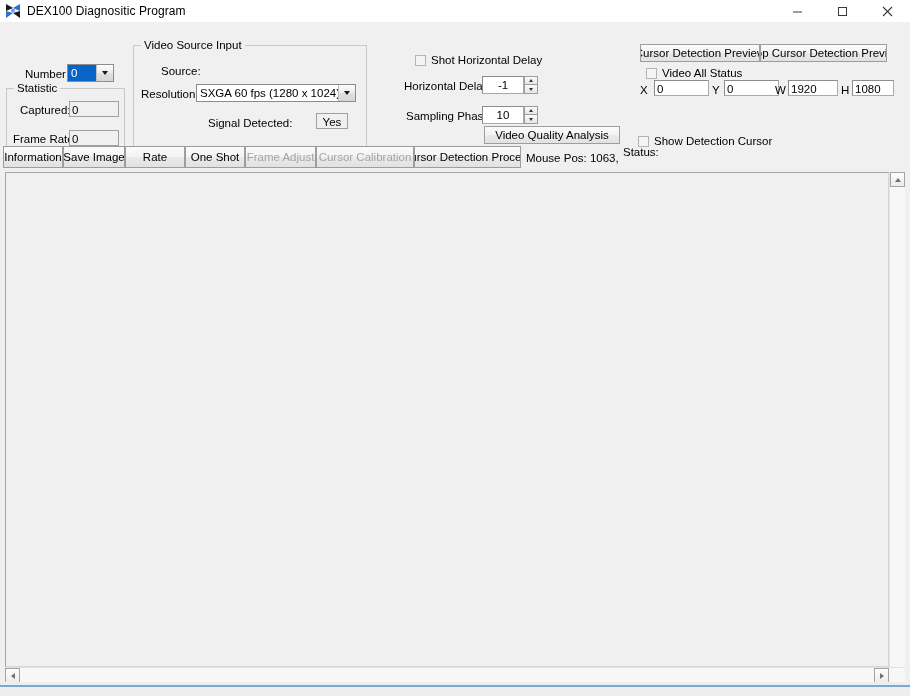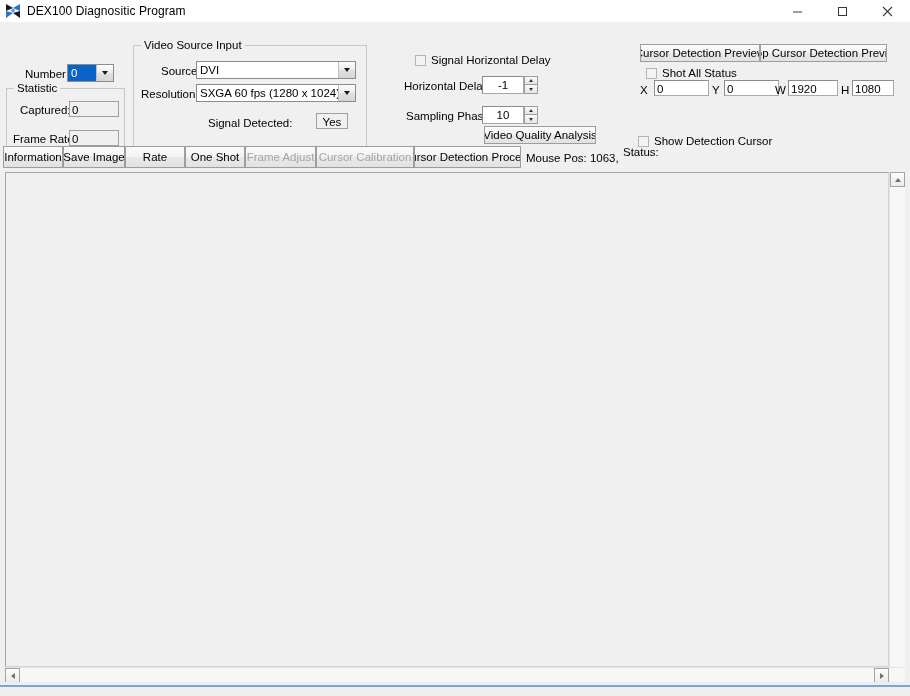--- a/index.html
+++ b/index.html
@@ -311,42 +311,36 @@
     <div class="lbl" style="position:absolute;left:13px;top:15px;">Captured:</div>
     <div class="textbox sunken-flat" style="position:absolute;left:62px;top:12px;width:50px;">0</div>
     <div class="lbl" style="position:absolute;left:6px;top:44px;">Frame Rate:</div>
     <div class="textbox sunken-flat" style="position:absolute;left:62px;top:41px;width:50px;">0</div>
   </div>
 
   <div class="groupbox" style="left:133px;top:23px;width:234px;height:111px;">
     <div class="gtitle">Video Source Input</div>
 
     <div class="lbl" style="position:absolute;left:27px;top:19px;">Source:</div>
-    <div class="combo" style="position:absolute;left:62px;top:15px;width:160px;">
-      <div class="val">DVI</div>
-      <div class="arrow">
-          <i></i>
-        </div>
-    </div>
 
     <div class="lbl" style="position:absolute;left:7px;top:42px;">Resolution:</div>
     <div class="combo" style="position:absolute;left:62px;top:38px;width:160px;">
       <div class="val">SXGA 60 fps (1280 x 1024)</div>
       <div class="arrow">
           <i></i>
         </div>
     </div>
 
     <div class="lbl" style="position:absolute;left:74px;top:71px;">Signal Detected:</div>
     <div class="textbox sunken-flat" style="position:absolute;left:182px;top:67px;width:32px;text-align:center;">Yes</div>
   </div>
 
   <div class="chk" style="left:415px;top:32px;">
     <span class="box"></span>
-    <span class="ctext">Signal Horizontal Delay</span>
+    <span class="ctext">Shot Horizontal Delay</span>
   </div>
 
   <div class="lbl" style="position:absolute;left:404px;top:58px;">Horizontal Delay:</div>
   <div class="textbox" style="position:absolute;left:482px;top:54px;width:42px;height:18px;line-height:17px;text-align:center;">-1</div>
   <div class="spin" style="position:absolute;left:524px;top:54px;">
     <div class="sb">
         <i class="up"></i>
       </div>
     <div class="sb">
         <i class="dn"></i>
@@ -357,28 +351,28 @@
   <div class="textbox" style="position:absolute;left:482px;top:84px;width:42px;height:18px;line-height:17px;text-align:center;">10</div>
   <div class="spin" style="position:absolute;left:524px;top:84px;">
     <div class="sb">
         <i class="up"></i>
       </div>
     <div class="sb">
         <i class="dn"></i>
       </div>
   </div>
 
-  <div class="btn" style="position:absolute;left:484px;top:104px;width:112px;height:18px;">Video Quality Analysis</div>
+  <div class="btn" style="position:absolute;left:484px;top:104px;width:136px;height:18px;">Video Quality Analysis</div>
 
   <div class="btn" style="position:absolute;left:640px;top:22px;width:120px;height:18px;">Cursor Detection Preview</div>
   <div class="btn" style="position:absolute;left:760px;top:22px;width:127px;height:18px;">Stop Cursor Detection Preview</div>
 
   <div class="chk" style="left:646px;top:45px;">
     <span class="box"></span>
-    <span class="ctext">Shot All Status</span>
+    <span class="ctext">Video All Status</span>
   </div>
 
   <div class="lbl" style="position:absolute;left:640px;top:62px;">X</div>
   <div class="textbox" style="position:absolute;left:654px;top:58px;width:55px;">0</div>
 
   <div class="lbl" style="position:absolute;left:712px;top:62px;">Y</div>
   <div class="textbox" style="position:absolute;left:724px;top:58px;width:55px;">0</div>
 
   <div class="lbl" style="position:absolute;left:775px;top:62px;">W</div>
   <div class="textbox" style="position:absolute;left:788px;top:58px;width:50px;">1920</div>

